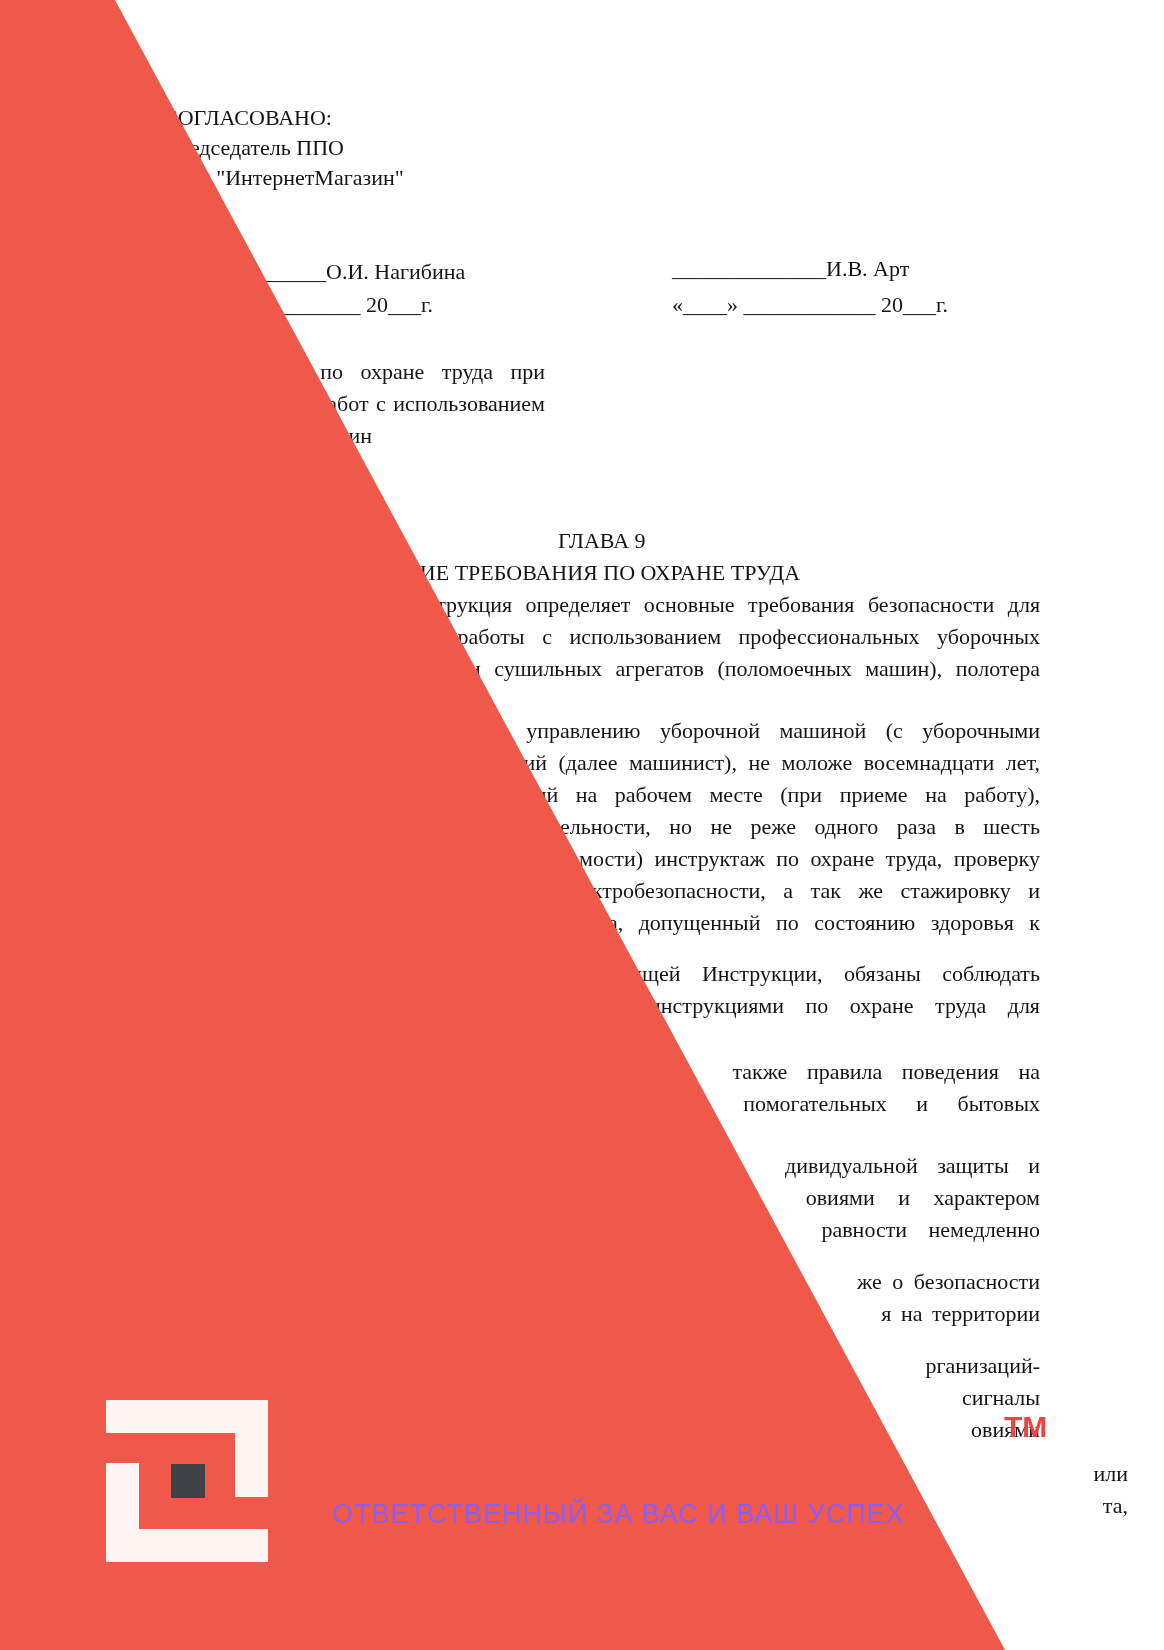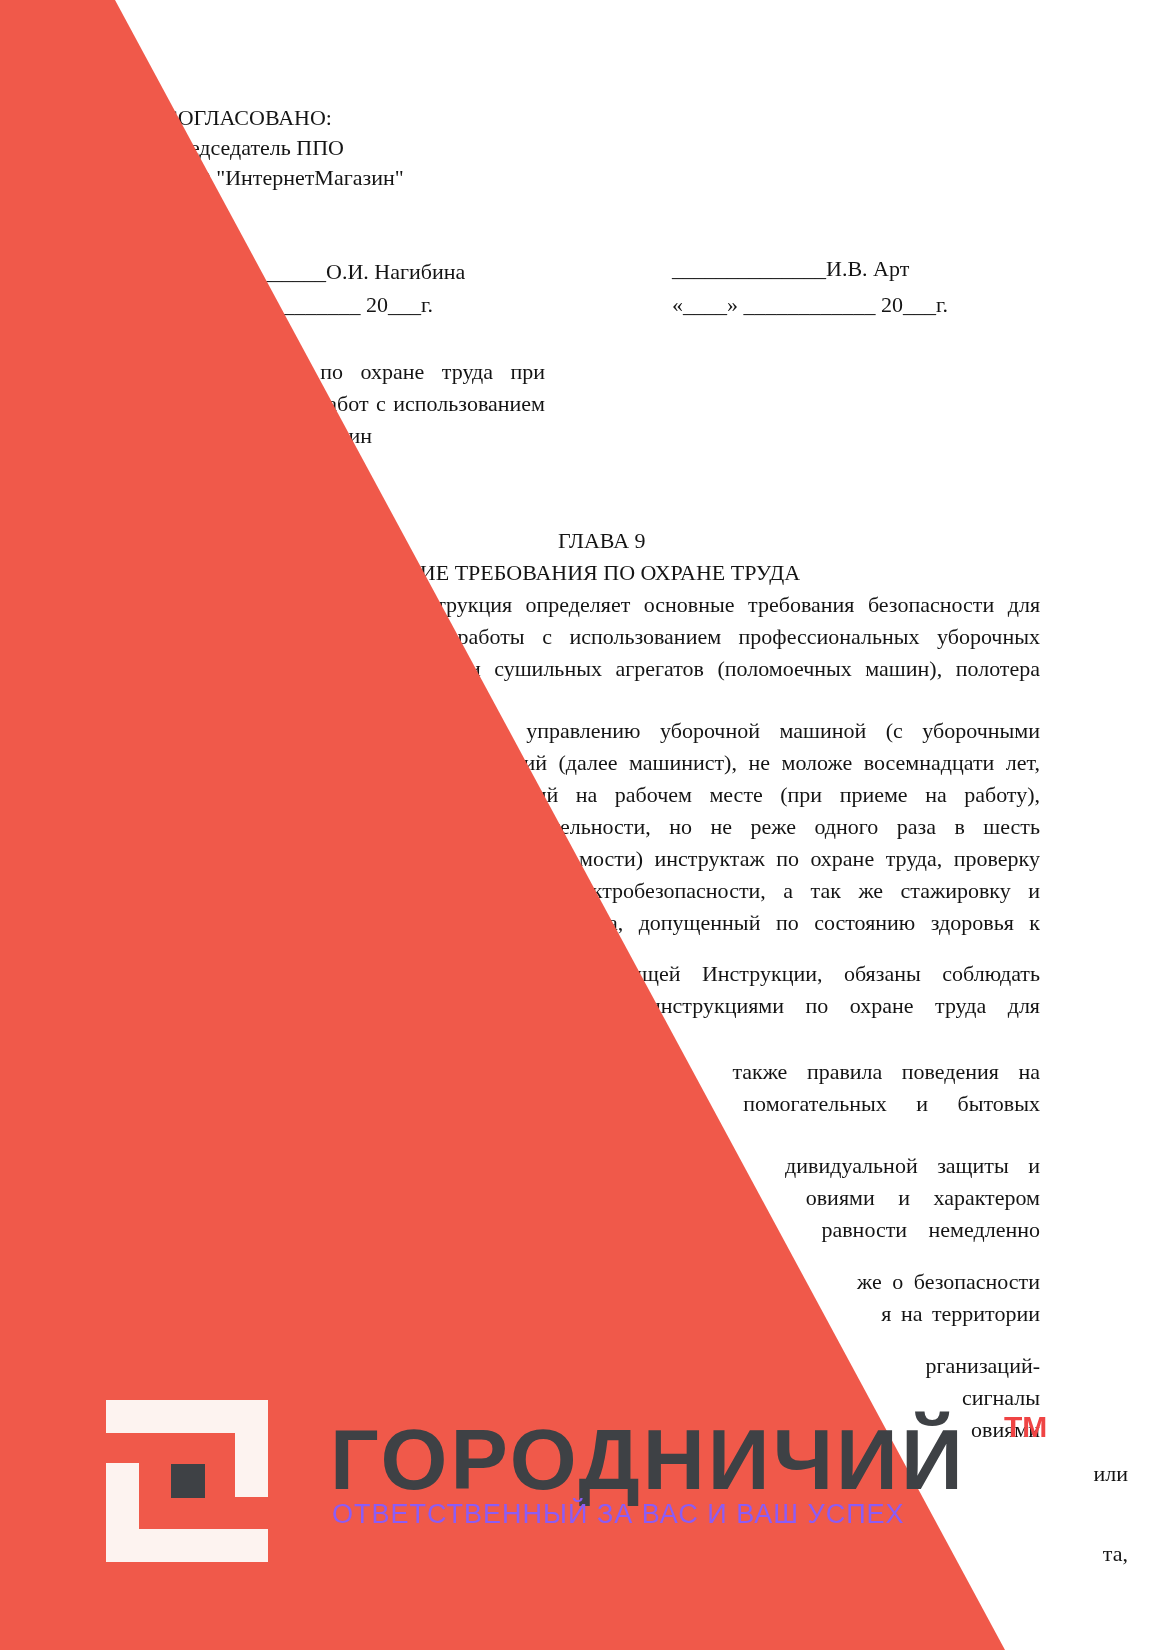--- a/index.html
+++ b/index.html
@@ -81,28 +81,27 @@
       <div class="frag frag-right" style="right: 124px; top: 1090px; word-spacing: 24px;">помогательных и бытовых</div>
       <div class="frag frag-right" style="right: 124px; top: 1152px; word-spacing: 14px; text-align: right;">дивидуальной защиты и</div>
       <div class="frag frag-right" style="right: 124px; top: 1184px; word-spacing: 18px;">овиями и характером</div>
       <div class="frag frag-right" style="right: 124px; top: 1216px; word-spacing: 16px;">равности немедленно</div>
       <div class="frag frag-right" style="right: 124px; top: 1268px; word-spacing: 5px;">же о безопасности</div>
       <div class="frag frag-right" style="right: 124px; top: 1300px; word-spacing: 4px;">я на территории</div>
       <div class="frag frag-right" style="right: 124px; top: 1352px;">рганизаций-</div>
       <div class="frag frag-right" style="right: 124px; top: 1384px;">сигналы</div>
       <div class="frag frag-right" style="right: 124px; top: 1416px;">овиями</div>
       <div class="frag frag-right" style="right: 36px; top: 1460px;">или</div>
-      <div class="frag frag-right" style="right: 36px; top: 1540px; text-align: center;">та,</div>
+      <div class="frag frag-right" style="right: 36px; top: 1492px; text-align: center;">та,</div>
     </div>
 
   <div class="overlay"></div>
 
   <div class="logo-el bar" style="left:106px; top:1400px; width:162px; height:33px;"></div>
   <div class="logo-el bar" style="left:235px; top:1400px; width:33px; height:97px;"></div>
   <div class="logo-el bar" style="left:106px; top:1463px; width:33px; height:99px;"></div>
   <div class="logo-el bar" style="left:106px; top:1529px; width:162px; height:33px;"></div>
   <div class="logo-el logo-square" style="left:171px; top:1464px; width:34px; height:34px;"></div>
 
-  <div class="logo-el logo-name" style="left:330px; top:1415px;">ГОРОДНИЧИЙ</div>
   <div class="logo-el logo-tm" style="left:1004px; top:1410px;">ТМ</div>
   <div class="logo-el logo-tagline" style="left:332px; top:1499px;">ОТВЕТСТВЕННЫЙ ЗА ВАС И ВАШ УСПЕХ</div>
 
 </div>
 
 </body></html>

